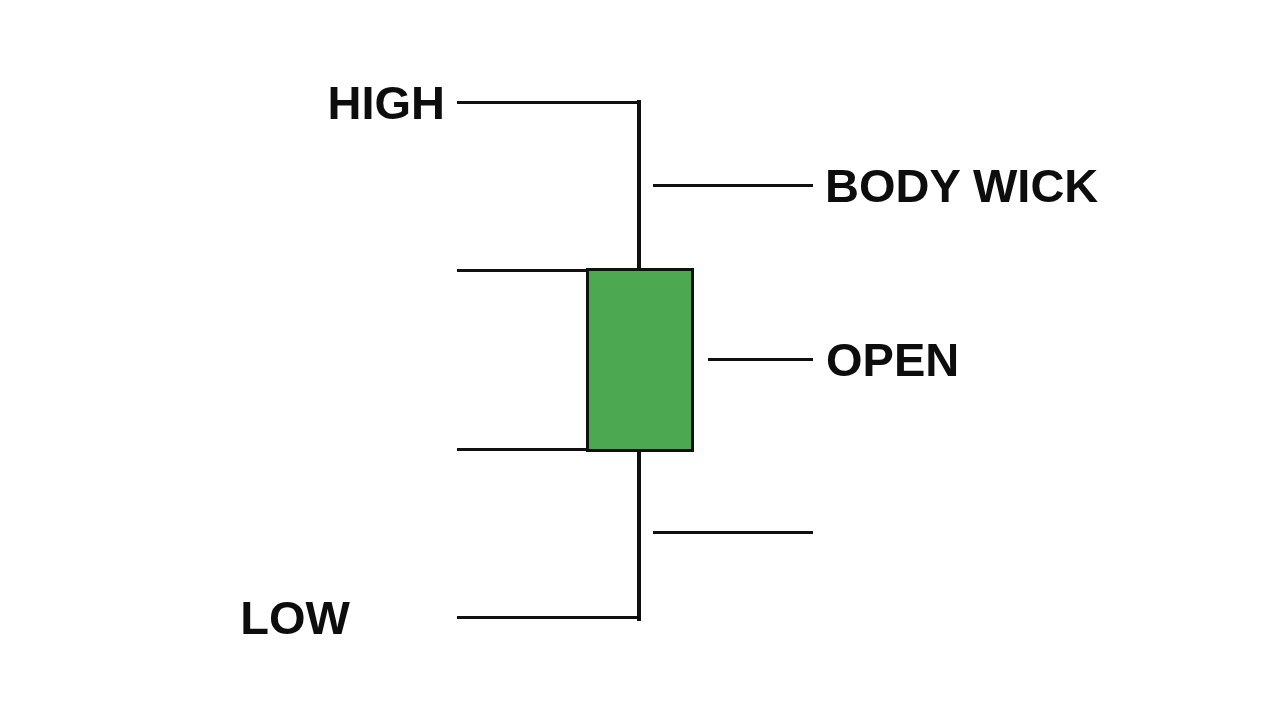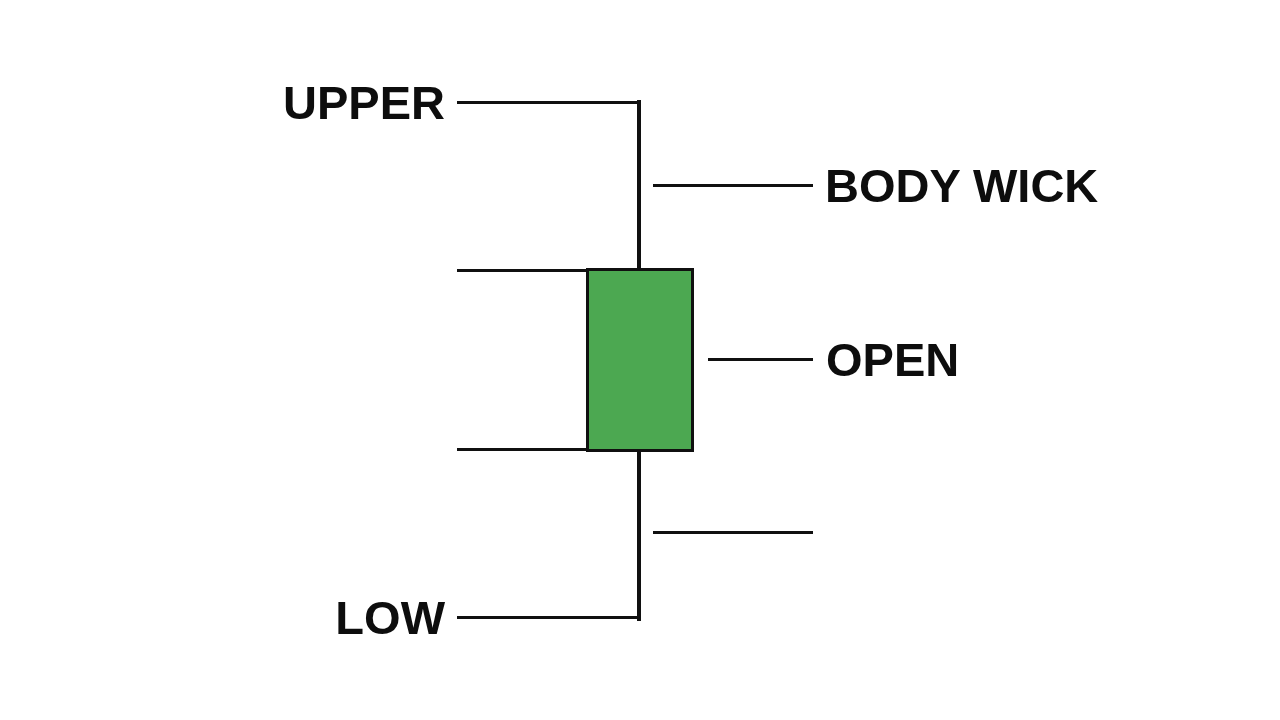--- a/index.html
+++ b/index.html
@@ -74,24 +74,24 @@
 
   <div class="leader" style="left:457px; top:101px; width:182px;"></div>
   <div class="leader" style="left:457px; top:269px; width:130px;"></div>
   <div class="leader" style="left:457px; top:448px; width:130px;"></div>
   <div class="leader" style="left:457px; top:616px; width:182px;"></div>
 
   <div class="leader" style="left:653px; top:184px; width:160px;"></div>
   <div class="leader" style="left:708px; top:358px; width:105px;"></div>
   <div class="leader" style="left:653px; top:531px; width:160px;"></div>
 
-  <div class="label label-left" style="left:145px; top:79px; width:300px;">UPPER</div>
+  <div class="label label-left" style="left:145px; top:79px; width:300px;">HIGH</div>
 
 
 
-  <div class="label label-left" style="left:145px; top:594px; width:300px;">LOW</div>
+  <div class="label label-left" style="left:145px; top:594px; width:300px;text-align:center;">LOW</div>
 
   <div class="label label-right" style="left:825px; top:162px; width:420px;">BODY WICK</div>
 
   <div class="label label-right" style="left:826px; top:336px; width:420px;">OPEN</div>
 
 
 </div>
 
 </body></html>

